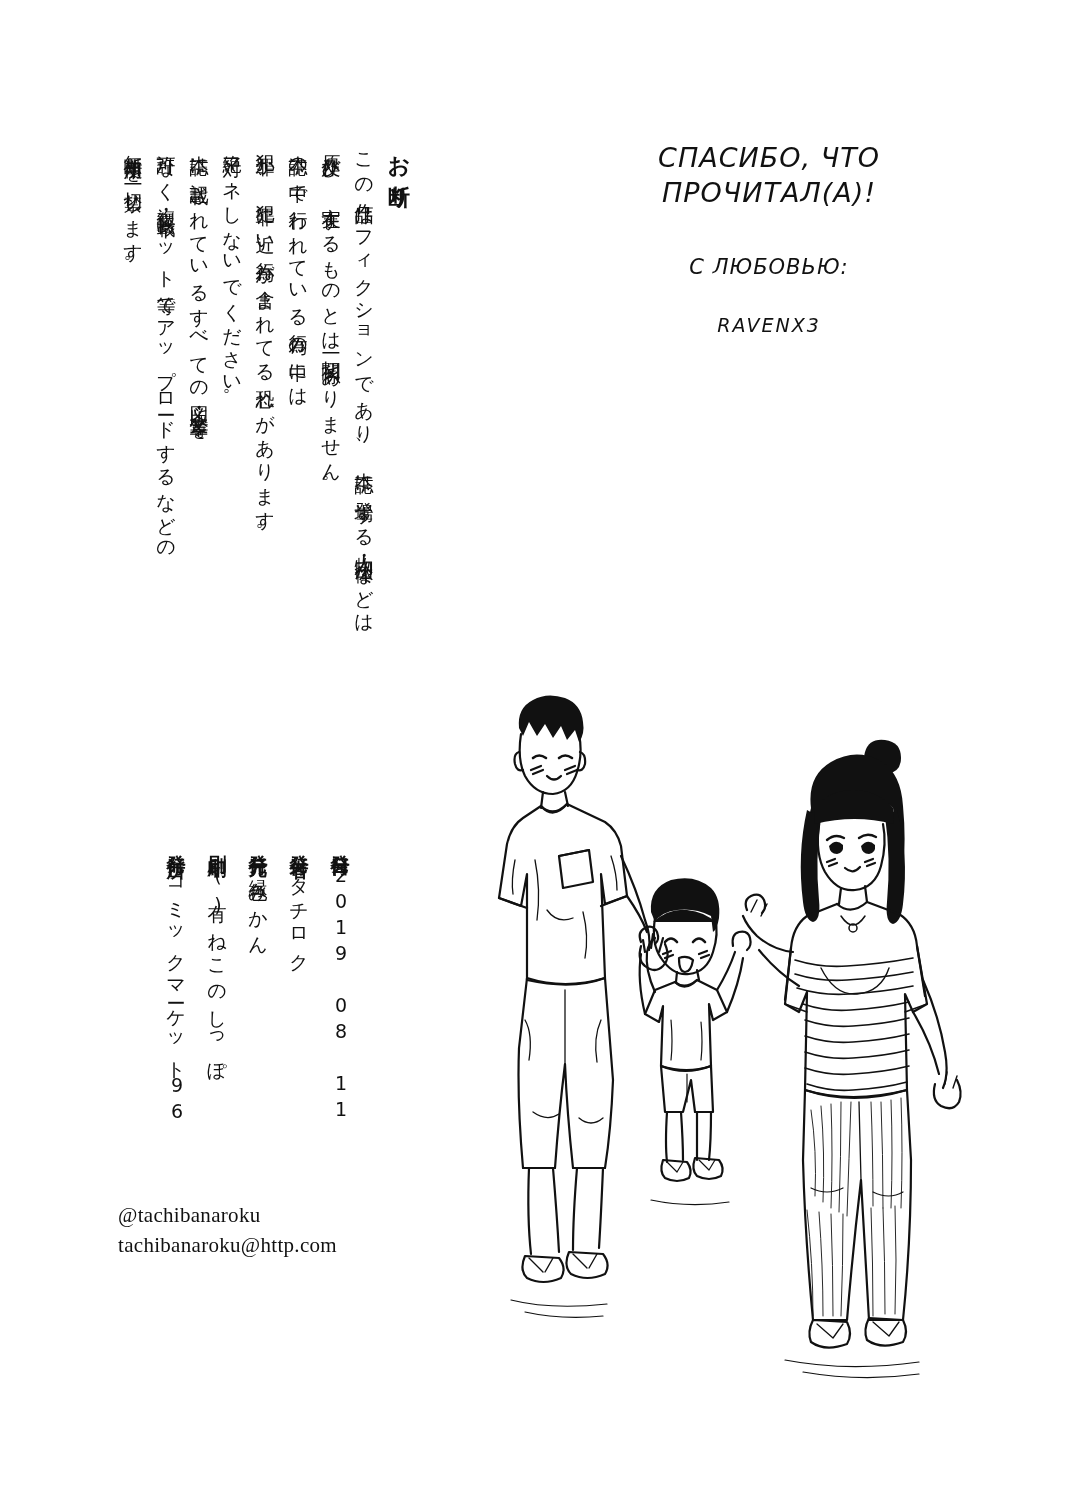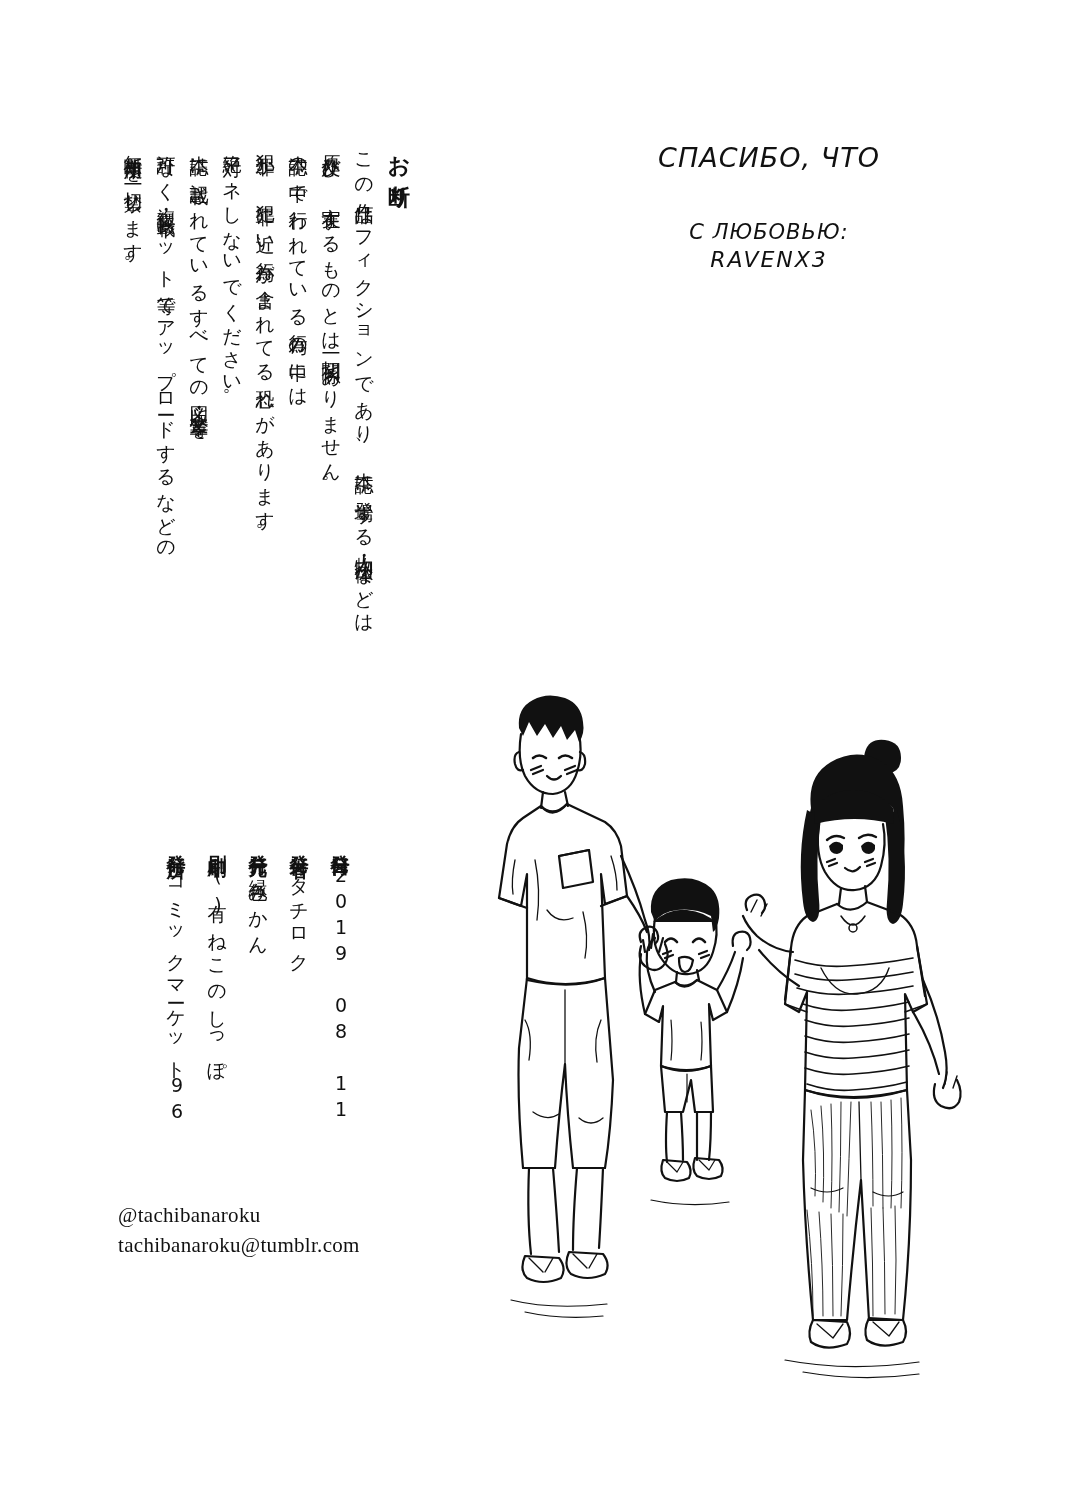--- a/index.html
+++ b/index.html
@@ -41,23 +41,24 @@
   }
   #credits .withlove {
     margin-top: 44px;
     font-family: "DejaVu Sans", sans-serif;
     font-size: 21px;
     font-style: italic;
     letter-spacing: 1px;
   }
   #credits .handle {
     font-family: "DejaVu Sans", sans-serif;
-    font-size: 22px;
+    font-size: 19px;
     font-style: italic;
     letter-spacing: 2px;
+    margin-top: 32px;
   }
   #disclaimer {
     position: absolute;
     left: 110px;
     top: 140px;
     height: 560px;
     display: flex;
     flex-direction: row-reverse;
     gap: 0px;
   }
@@ -134,20 +135,21 @@
     width: 580px;
     height: 740px;
   }
   #illustration svg { display: block; }
 </style>
 </head>
 <body>
 
 <div id="credits">
   <div class="line1">СПАСИБО, ЧТО</div>
+  <div class="line2">ПРОЧИТАЛ(А)!</div>
   <div class="withlove">С ЛЮБОВЬЮ:</div>
   <div class="handle">RAVENX3</div>
 </div>
 
 <div id="disclaimer">
   <div class="col head">お断り</div>
   <div class="col">この作品はフィクションであり、本誌に登場する人物・団体などは</div>
   <div class="col">原作及び、実在するものとは一切関係ありません。</div>
   <div class="col">本誌の中で行われている行為の中には</div>
   <div class="col">犯罪か、犯罪に近い行為が含まれてる恐れがあります。</div>
@@ -175,21 +177,21 @@
     <span class="value">(有)ねこのしっぽ</span>
   </div>
   <div class="entry">
     <span class="label">発行所</span>
     <span class="value">コミックマーケット96</span>
   </div>
 </div>
 
 <div id="contact">
   <div>@tachibanaroku</div>
-  <div>tachibanaroku@tumblr.com</div>
+  <div>tachibanaroku@http.com</div>
 </div>
 
 <div id="illustration">
   <svg width="580" height="740" viewBox="0 0 580 740" fill="none" stroke="#111111" stroke-width="2.2" stroke-linecap="round" stroke-linejoin="round">
 
     <g>
 
       <path d="M64 68 Q62 48 78 40 Q92 32 110 38 Q126 44 128 62 Q130 74 124 82
                L120 70 L112 80 L106 66 L98 78 L90 64 L82 76 L74 62 L68 76 Z" fill="#111111" stroke="none"></path>
 

